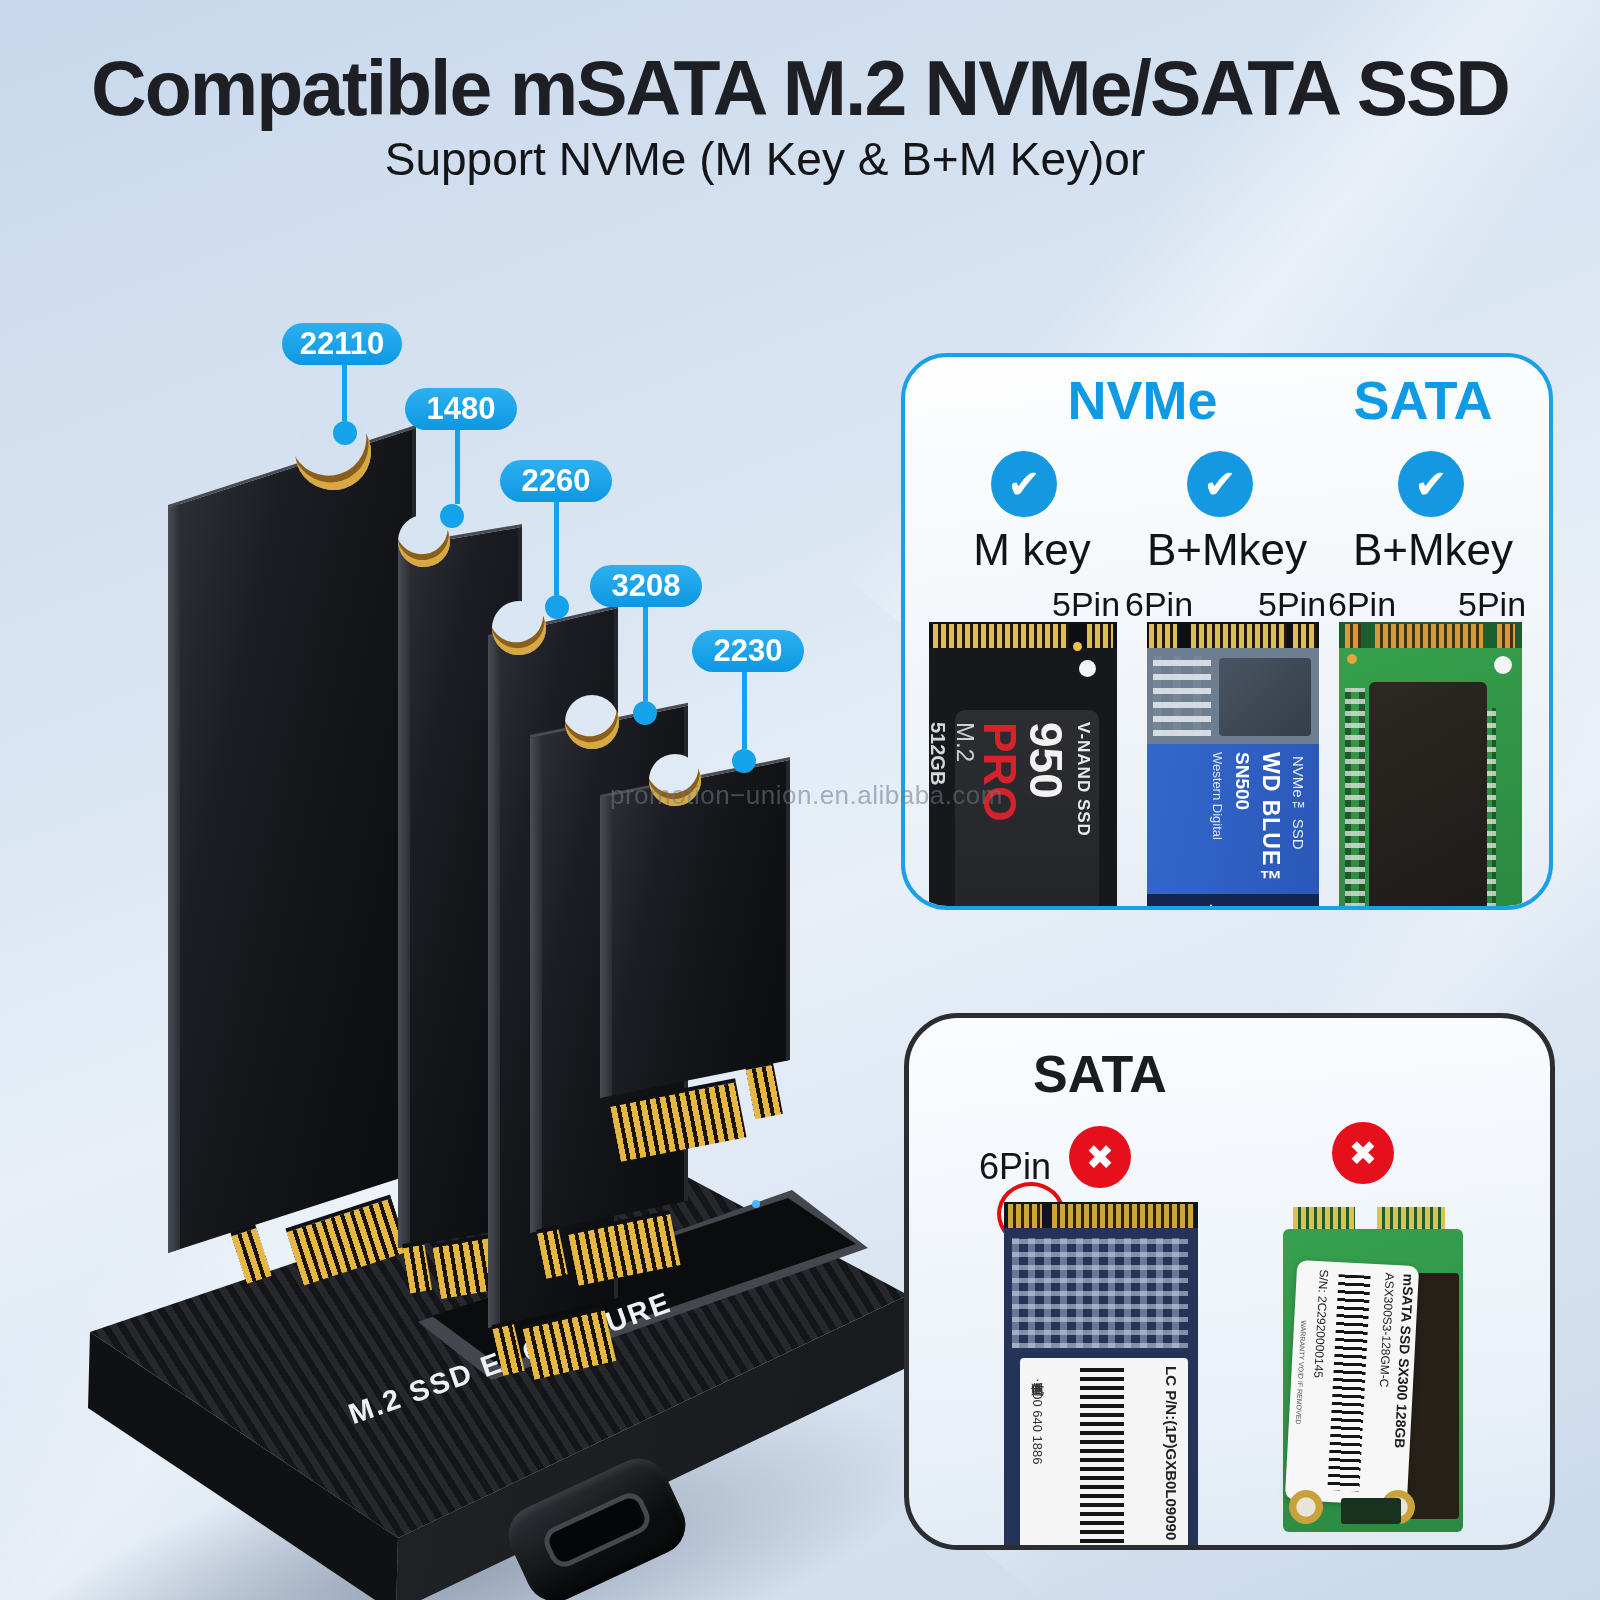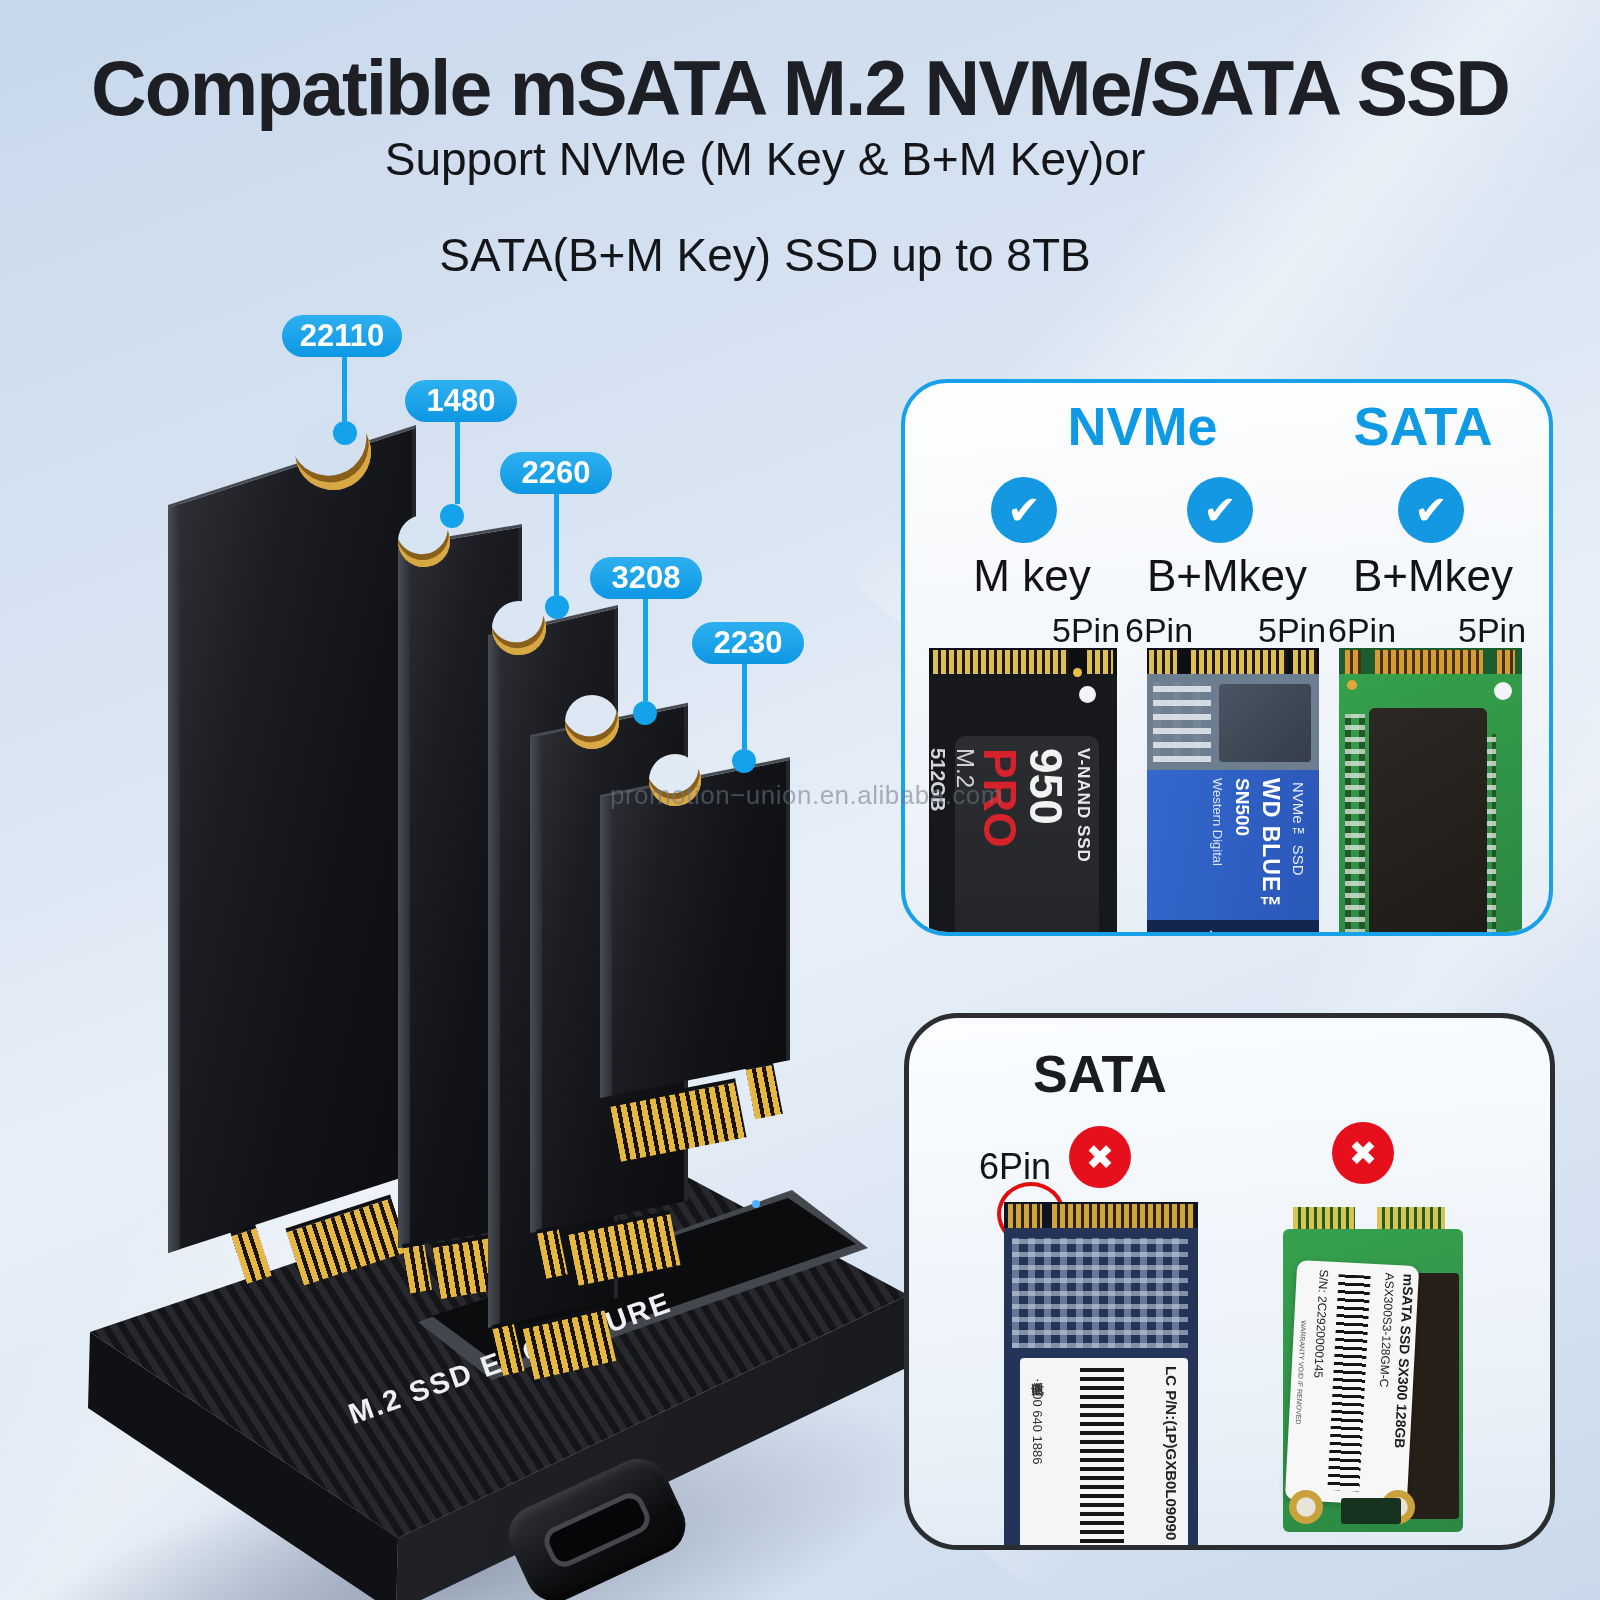--- a/index.html
+++ b/index.html
@@ -45,30 +45,30 @@
   #slabs{position:absolute;left:0;top:0;z-index:10;}
   .slab{position:absolute;transform-origin:0 0;
     background:linear-gradient(103deg,#2e3036 0%,#1d1e23 28%,#131418 60%,#0c0d0f 100%);
     border-top:3px solid #484b52;box-shadow:inset -4px 0 0 #24262b;}
   .ledge{position:absolute;left:0;top:0;bottom:0;width:12px;background:linear-gradient(90deg,#4a4d55,#2c2e34);}
   .notch{position:absolute;border-radius:50%;}
   .comb{position:absolute;background:repeating-linear-gradient(90deg,#e6b843 0 6px,#191405 6px 10px);border-top:4px solid #0f1013;}
 
   
   .pill{position:absolute;height:42px;border-radius:23px;background:linear-gradient(180deg,#2db0f0,#0d97e3);
-    color:#fff;font-size:31px;font-weight:700;display:flex;align-items:center;justify-content:center;z-index:22;}
+    color:#fff;font-size:31px;font-weight:700;display:flex;align-items:center;justify-content:center;z-index:22;margin-top:8px;}
   .cline{position:absolute;width:5px;background:#14a2ea;z-index:21;}
   .cdot{position:absolute;width:24px;height:24px;border-radius:50%;background:#14a2ea;z-index:21;}
 
   
   #wm{left:610px;top:780px;font-size:26px;color:#6e7a88;opacity:.55;letter-spacing:.5px;white-space:nowrap;z-index:50;}
 
   
   #panel1{left:901px;top:353px;width:644px;height:549px;border:4px solid #18a0e8;border-radius:46px;
-    background:linear-gradient(175deg,#fefefe 0%,#eef3f9 70%,#e6edf6 100%);overflow:hidden;z-index:30;margin-top:26px;}
+    background:linear-gradient(175deg,#fefefe 0%,#eef3f9 70%,#e6edf6 100%);overflow:hidden;z-index:30;}
   .p1h{position:absolute;top:12px;font-size:54px;font-weight:800;color:#0f9ae6;text-align:center;}
   #p1h-nvme{left:155px;width:165px;}
   #p1h-sata{left:448px;width:140px;}
   .check{position:absolute;top:94px;width:66px;height:66px;border-radius:50%;background:#1598e2;color:#fff;
     display:flex;align-items:center;justify-content:center;font-size:40px;font-weight:700;}
   .keylabel{position:absolute;top:168px;width:200px;text-align:center;font-size:44px;color:#121316;}
   .pinlabel{position:absolute;top:228px;width:90px;font-size:34px;color:#121316;}
   .card{position:absolute;border-radius:4px;}
   .pinsrow{position:absolute;left:0;right:0;top:0;height:26px;background:#0e0f12;}
   .gseg{position:absolute;top:2px;bottom:0;background:repeating-linear-gradient(90deg,#ddc052 0 5px,#20180a 5px 8px);}
@@ -141,21 +141,20 @@
 <body>
 
 <div class="stage">
 
   <div class="streak" id="streak1"></div>
   <div class="streak" id="streak2"></div>
   <div class="streak" id="streak3"></div>
 
   <div class="abs" id="title">Compatible mSATA M.2 NVMe/SATA SSD</div>
   <div class="abs sub" id="sub1">Support NVMe (M Key &amp; B+M Key)or</div>
-  <div class="abs sub" id="sub2">SATA(B+M Key) SSD up to 8TB</div>
 
   <div class="shape" id="dock-shadow" style="position:absolute;"></div>
   <div class="shape" id="dock-top"></div>
   <div class="shape" id="dock-rim"></div>
   <div class="shape" id="dock-slot"></div>
   <div class="abs" id="slot-gold"></div>
   <div class="abs" id="dock-led"></div>
   <div class="shape" id="dock-face-left"></div>
   <div class="shape" id="dock-face-right"></div>
   <div class="abs" id="dock-label">M.2 SSD ENCLOSURE</div>

